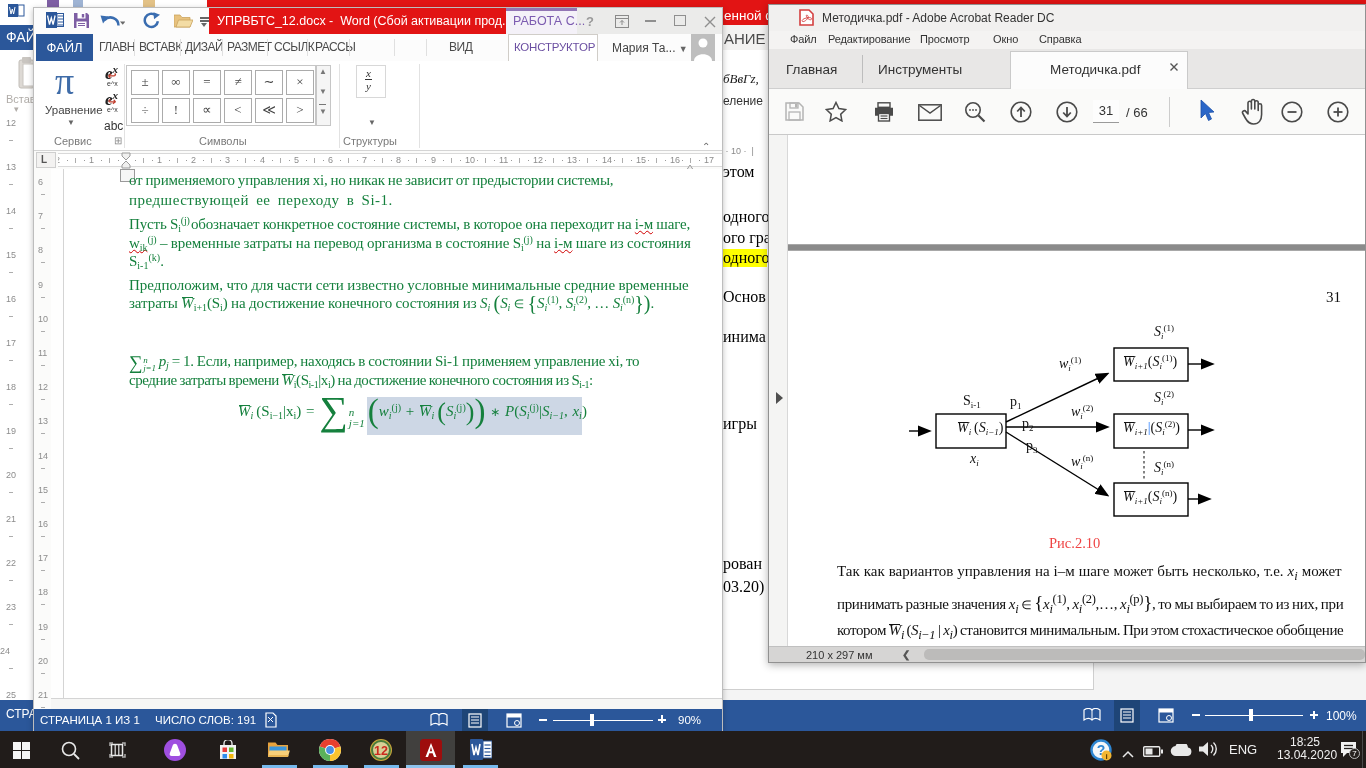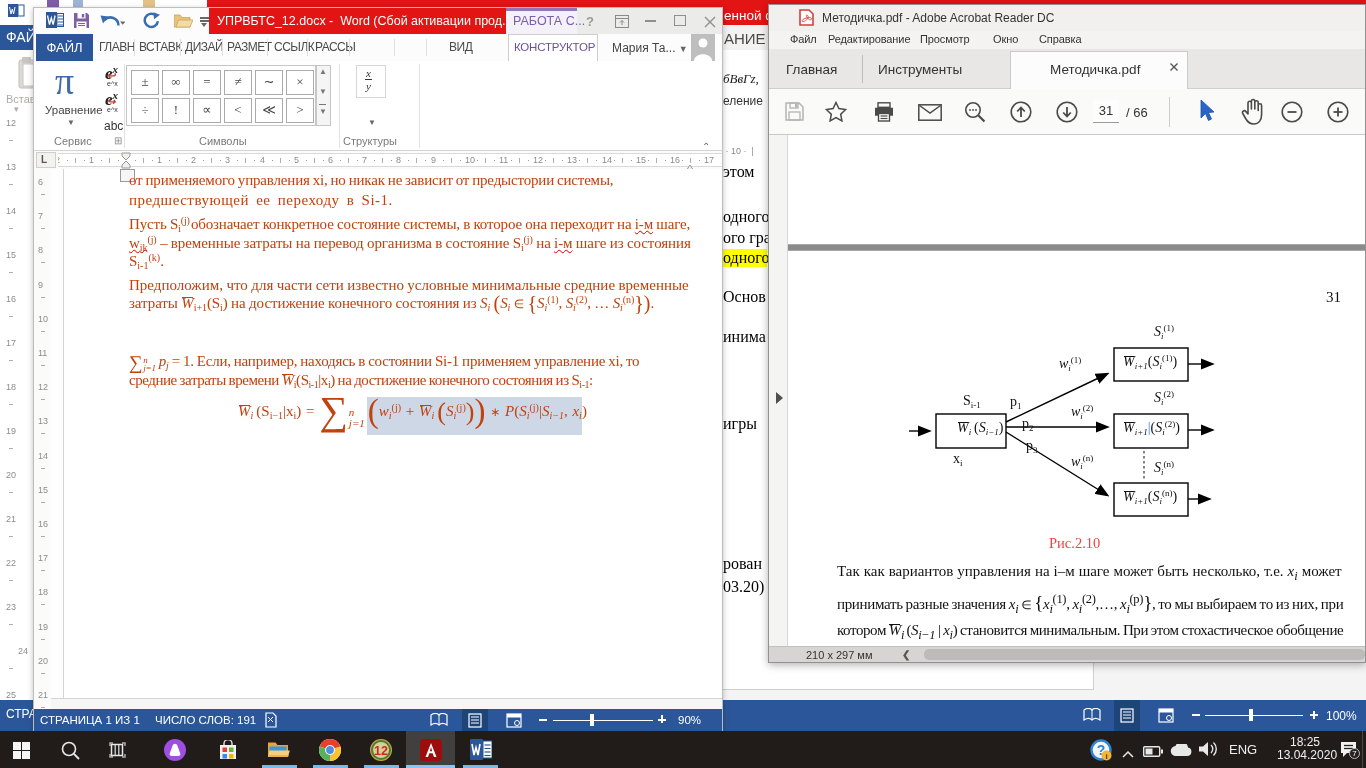--- a/index.html
+++ b/index.html
@@ -89,21 +89,21 @@
     <span class="rn" style="left:6px;top:426px;">19</span>
     <span class="abs" style="left:9px;top:448px;width:4px;height:1px;background:#adadad;"></span>
     <span class="rn" style="left:6px;top:470px;">20</span>
     <span class="abs" style="left:9px;top:492px;width:4px;height:1px;background:#adadad;"></span>
     <span class="rn" style="left:6px;top:514px;">21</span>
     <span class="abs" style="left:9px;top:536px;width:4px;height:1px;background:#adadad;"></span>
     <span class="rn" style="left:6px;top:558px;">22</span>
     <span class="abs" style="left:9px;top:580px;width:4px;height:1px;background:#adadad;"></span>
     <span class="rn" style="left:6px;top:602px;">23</span>
     <span class="abs" style="left:9px;top:624px;width:4px;height:1px;background:#adadad;"></span>
-    <span class="rn" style="left:18px;top:646px;">24</span>
+    <span class="rn" style="left:0;top:646px;">24</span>
     <span class="abs" style="left:9px;top:668px;width:4px;height:1px;background:#adadad;"></span>
     <span class="rn" style="left:6px;top:690px;">25</span>
     <span class="abs" style="left:9px;top:712px;width:4px;height:1px;background:#adadad;"></span>
   </div>
 
   <div class="abs ser" style="left:723px;top:163px;font-size:16px;">этом</div>
   <div class="abs ser" style="left:723px;top:208px;font-size:16px;">одного</div>
   <div class="abs ser" style="left:723px;top:229px;font-size:16px;">ого гра</div>
   <div class="abs ser" style="left:723px;top:249px;font-size:16px;background:#ffff00;width:44px;">одного</div>
   <div class="abs ser" style="left:723px;top:288px;font-size:16px;">Основ</div>
@@ -421,21 +421,21 @@
       <span class="rn" style="left:4px;top:453px;">19</span>
       <span class="abs" style="left:7px;top:470px;width:4px;height:1px;background:#adadad;"></span>
       <span class="rn" style="left:4px;top:487px;">20</span>
       <span class="abs" style="left:7px;top:504px;width:4px;height:1px;background:#adadad;"></span>
       <span class="rn" style="left:4px;top:521px;">21</span>
       <span class="abs" style="left:7px;top:538px;width:4px;height:1px;background:#adadad;"></span>
     </div>
 
     <div class="abs" style="left:29px;top:0;width:659px;height:529px;background:#fff;border-left:1px solid #d4d4d4;box-sizing:border-box;"></div>
     <div class="abs" style="left:17px;top:529px;width:671px;height:11px;background:#f6f6f5;border-top:1px solid #d4d4d4;"></div>
-    <div id="doctext" class="ser" style="position:absolute;left:0;top:0;width:688px;height:540px;font-size:15px;color:#c2410c;">
+    <div id="doctext" class="ser" style="position:absolute;left:0;top:0;width:688px;height:540px;font-size:15px;color:#15803d;">
       <div class="abs" style="left:86px;top:0px;width:13px;height:11px;border:1px solid #9a9a9a;background:#f6f6f6;"></div>
       <div class="abs nw" style="left:95px;top:3px;word-spacing:-0.6px;letter-spacing:-0.18px;">от применяемого управления xi, но никак не зависит от предыстории системы,</div>
       <div class="abs nw" style="left:95px;top:23px;word-spacing:3px;letter-spacing:0.5px;">предшествующей ее переходу в Si-1.</div>
       <div class="abs nw j1" style="left:95px;top:47px;word-spacing:-0.3px;letter-spacing:-0.15px;">Пусть S<sub>i</sub><sup>(j)</sup> обозначает конкретное состояние системы, в которое она переходит на <span class="rw">i-м</span> шаге,</div>
       <div class="abs nw j2" style="left:95px;top:66px;word-spacing:-0.3px;letter-spacing:-0.08px;"><span class="rw">w<sub>ik</sub></span><sup>(j)</sup> – временные затраты на перевод организма в состояние S<sub>i</sub><sup>(j)</sup> на <span class="rw">i-м</span> шаге из состояния</div>
       <div class="abs nw" style="left:95px;top:84px;">S<sub>i-1</sub><sup>(k)</sup>.</div>
       <div class="abs nw j3" style="left:95px;top:108px;word-spacing:-0.3px;">Предположим, что для части сети известно условные минимальные средние временные</div>
       <div class="abs nw" style="left:95px;top:126px;word-spacing:-0.3px;letter-spacing:-0.07px;">затраты <i class="ol">W</i><sub>i+1</sub>(S<sub>i</sub>) на достижение конечного состояния из <i>S<sub>i</sub></i> <span class="bp">(</span><i>S<sub>i</sub></i> <span style="font-size:12px;">∈</span> <span class="bp">{</span><i>S<sub>i</sub></i><sup>(1)</sup>, <i>S<sub>i</sub></i><sup>(2)</sup>, … <i>S<sub>i</sub></i><sup>(n)</sup><span class="bp">}</span><span class="bp">)</span>.</div>
       <div class="abs nw" style="left:95px;top:184px;word-spacing:-0.5px;letter-spacing:-0.22px;"><span class="ssum">∑</span><span class="lim"><span>n</span><span>j=1</span></span> <i>p<sub>j</sub></i> = 1. Если, например, находясь в состоянии Si-1 применяем управление xi, то</div>
       <div class="abs nw" style="left:95px;top:203px;word-spacing:-0.5px;letter-spacing:-0.45px;">средние затраты времени <i class="ol">W</i><sub>i</sub>(S<sub>i-1</sub>|x<sub>i</sub>) на достижение конечного состояния из S<sub>i-1</sub>:</div>
@@ -619,21 +619,21 @@
       <line x1="237" y1="292" x2="338" y2="292" stroke="#000" stroke-width="1.4" marker-end="url(#ah)"></line>
       <line x1="237" y1="297" x2="338" y2="360" stroke="#000" stroke-width="1.4" marker-end="url(#ah)"></line>
       <line x1="419" y1="229" x2="443" y2="229" stroke="#000" stroke-width="1.4" marker-end="url(#ah)"></line>
       <line x1="419" y1="295" x2="443" y2="295" stroke="#000" stroke-width="1.4" marker-end="url(#ah)"></line>
       <line x1="419" y1="364" x2="440" y2="364" stroke="#000" stroke-width="1.4" marker-end="url(#ah)"></line>
       <line x1="375" y1="316" x2="375" y2="344" stroke="#333" stroke-width="1.2" stroke-dasharray="2.5,2.5"></line>
     </svg>
 
     <div class="abs ser dg" style="left:188px;top:285px;"><i class="ol">W</i><i><sub>i</sub></i> (<i>S<sub>i−1</sub></i>)</div>
     <div class="abs ser dg" style="left:194px;top:258px;">S<sub>i-1</sub></div>
-    <div class="abs ser dg" style="left:184px;top:316px;">x<sub>i</sub></div>
+    <div class="abs ser dg" style="left:201px;top:316px;font-style:italic;">x<sub>i</sub></div>
     <div class="abs ser dg" style="left:241px;top:259px;">p<sub>1</sub></div>
     <div class="abs ser dg" style="left:253px;top:281px;">p<sub>2</sub></div>
     <div class="abs ser dg" style="left:257px;top:303px;">p<sub>3</sub></div>
     <div class="abs ser dgi" style="left:290px;top:221px;"><i>w<sub>i</sub></i><sup>(1)</sup></div>
     <div class="abs ser dgi" style="left:302px;top:269px;"><i>w<sub>i</sub></i><sup>(2)</sup></div>
     <div class="abs ser dgi" style="left:302px;top:319px;"><i>w<sub>i</sub></i><sup>(n)</sup></div>
     <div class="abs ser dgi" style="left:385px;top:189px;"><i>S<sub>i</sub></i><sup>(1)</sup></div>
     <div class="abs ser dgi" style="left:385px;top:255px;"><i>S<sub>i</sub></i><sup>(2)</sup></div>
     <div class="abs ser dgi" style="left:385px;top:325px;"><i>S<sub>i</sub></i><sup>(n)</sup></div>
     <div class="abs ser dg" style="left:354px;top:219px;"><i class="ol">W</i><i><sub>i+1</sub></i>(<i>S<sub>i</sub></i><sup>(1)</sup>)</div>

